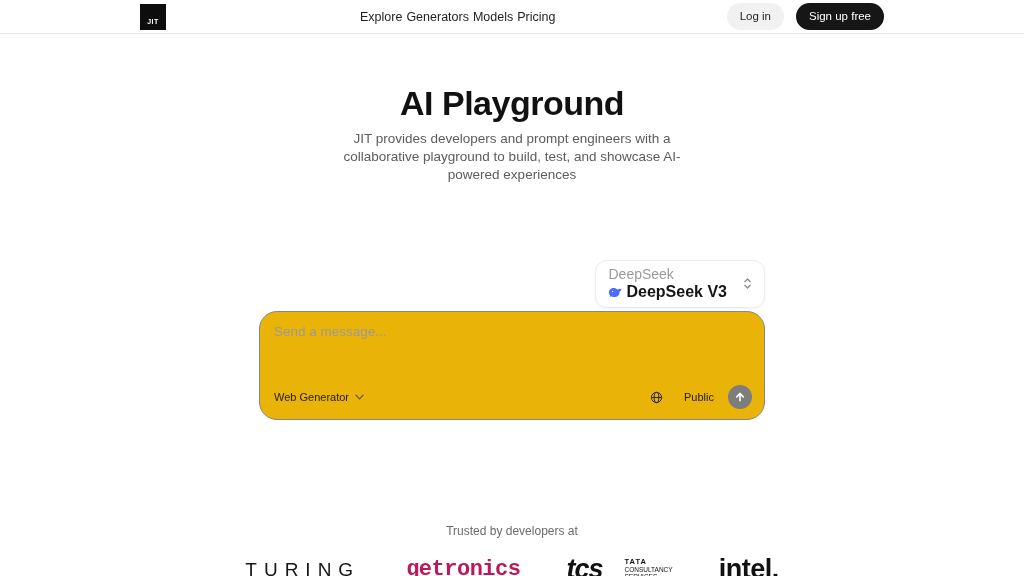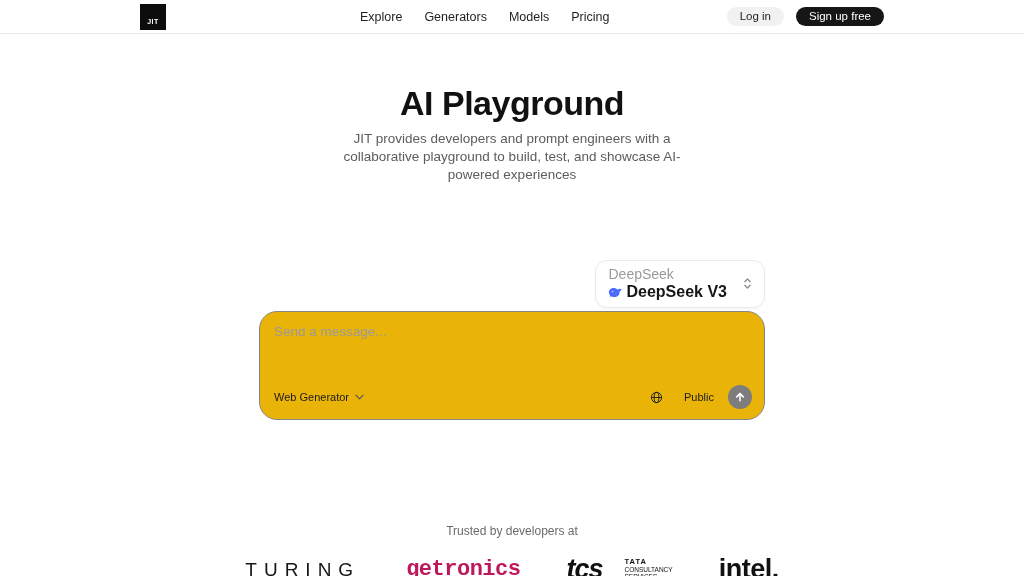--- a/index.html
+++ b/index.html
@@ -26,21 +26,21 @@
     color: #ffffff;
     display: flex; align-items: flex-end; justify-content: center;
     font-size: 7px; font-weight: 700;
     padding-bottom: 5px;
     letter-spacing: 0.5px;
   }
   .nav {
     position: absolute;
     left: 360px;
     display: flex;
-    gap: 22px;
+    gap: 4px;
     align-items: center;
   }
   .nav a {
     font-size: 12.5px;
     color: #1f1f1f;
     text-decoration: none;
     cursor: pointer;
   }
   .auth {
     margin-left: auto;
@@ -49,21 +49,21 @@
     align-items: center;
   }
   .btn {
     border: none;
     border-radius: 999px;
     font-size: 11.5px;
     font-family: "Liberation Sans", sans-serif;
     padding: 5px 13px;
     cursor: pointer;
     line-height: 1;
-    height: 19px;
+    height: 27px;
     display: flex; align-items: center;
   }
   .btn-login { background: #f1f1f1; color: #1f1f1f; }
   .btn-signup { background: #161616; color: #ffffff; }
 
   
   .hero { text-align: center; margin-top: 50px; }
   .hero h1 {
     font-size: 34px;
     font-weight: 700;

